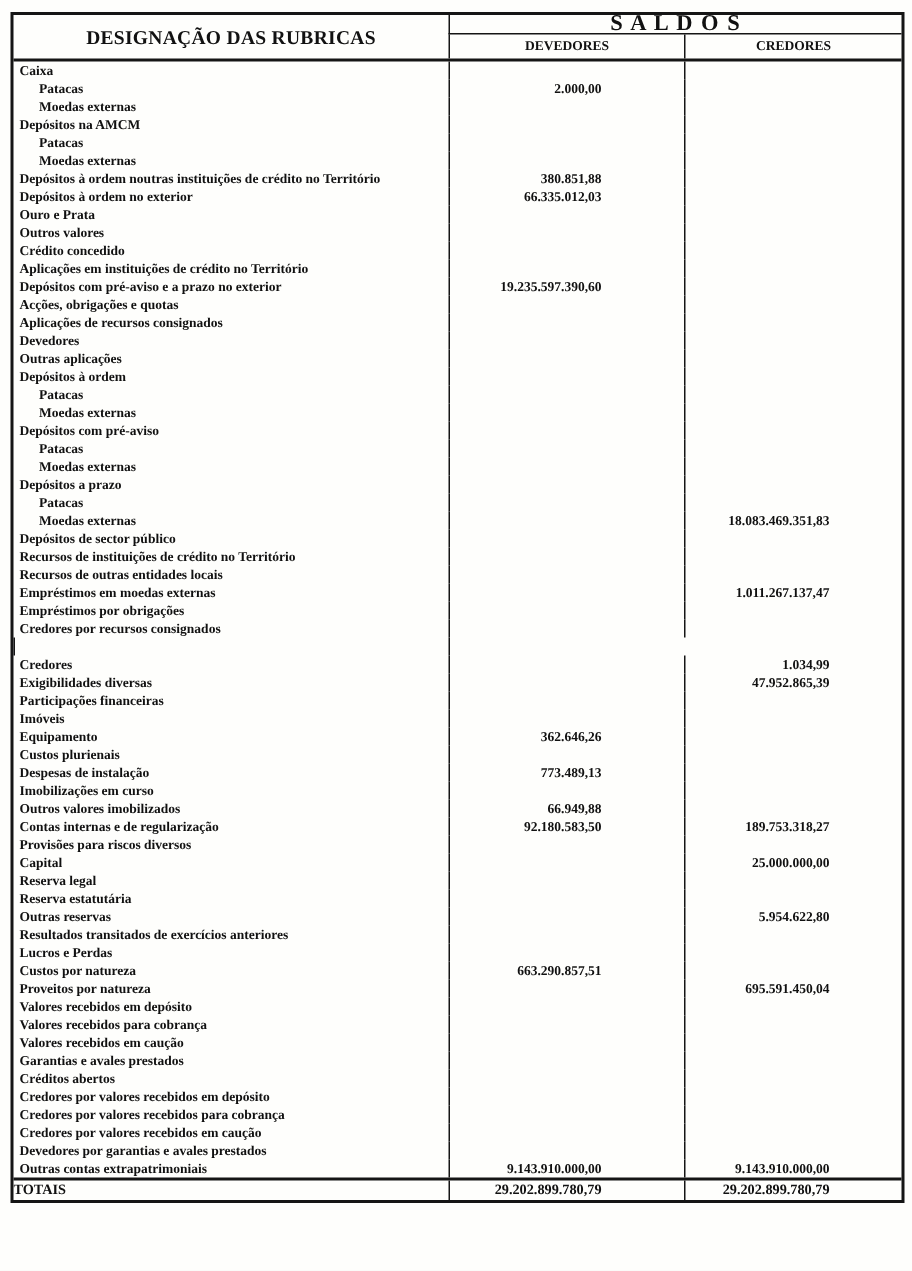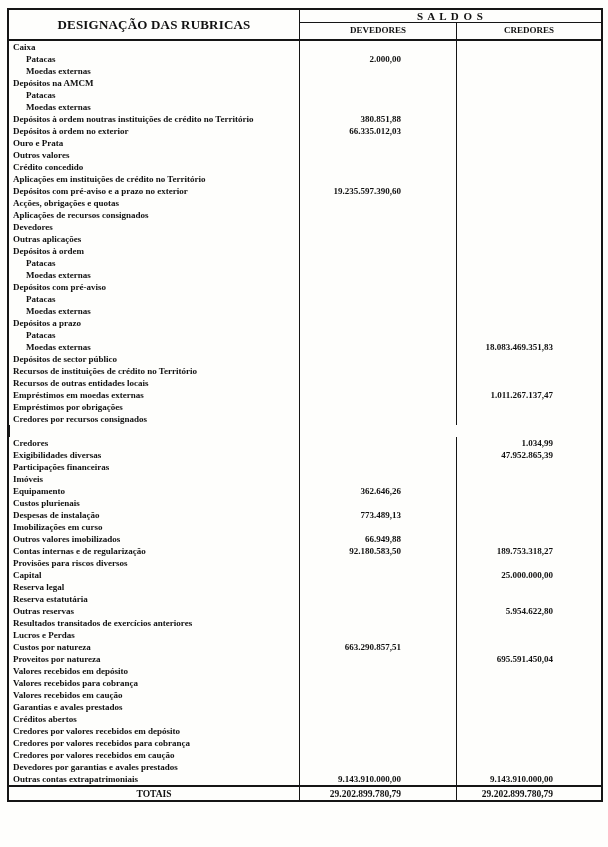--- a/index.html
+++ b/index.html
@@ -36,21 +36,21 @@
   }
   .hdr-rubricas {
     grid-column:1; grid-row:1/3;
     display:flex; align-items:center; justify-content:center;
     font-size:13px; letter-spacing:.2px;
   }
   .hdr-saldos {
     grid-column:2/4; grid-row:1;
     border-left:1px solid #151515;
     border-bottom:1px solid #151515;
-    text-align:center; font-size:11px; line-height:12px;
+    text-align:center; font-size:15px; line-height:12px;
     letter-spacing:1px;
   }
   .hdr-dev {
     grid-column:2; grid-row:2;
     border-left:1px solid #151515;
     text-align:center; font-size:9px; line-height:15px;
   }
   .hdr-cred {
     grid-column:3; grid-row:2;
     border-left:1px solid #151515;
@@ -67,21 +67,21 @@
   .c3 { border-left:1px solid #151515; }
   .cell.dev  { text-align:right; padding-right:55px; }
   .cell.cred { text-align:right; padding-right:48px; }
 
   
   .totals {
     border-top:2px solid #151515;
     height:15px; line-height:14px;
     font-size:9.5px; font-weight:bold;
   }
-  .totals .totals-label { text-align:center; padding-left:0;font-family:Liberation Serif, serif; }
+  .totals .totals-label { text-align:left; padding-left:0;font-family:Liberation Serif, serif; }
 </style>
 </head>
 <body>
 
 <div class="sheet">
   <div class="table">
 
     <div class="header-grid">
       <div class="hdr-rubricas">DESIGNAÇÃO DAS RUBRICAS</div>
       <div class="hdr-saldos">S A L D O S</div>

